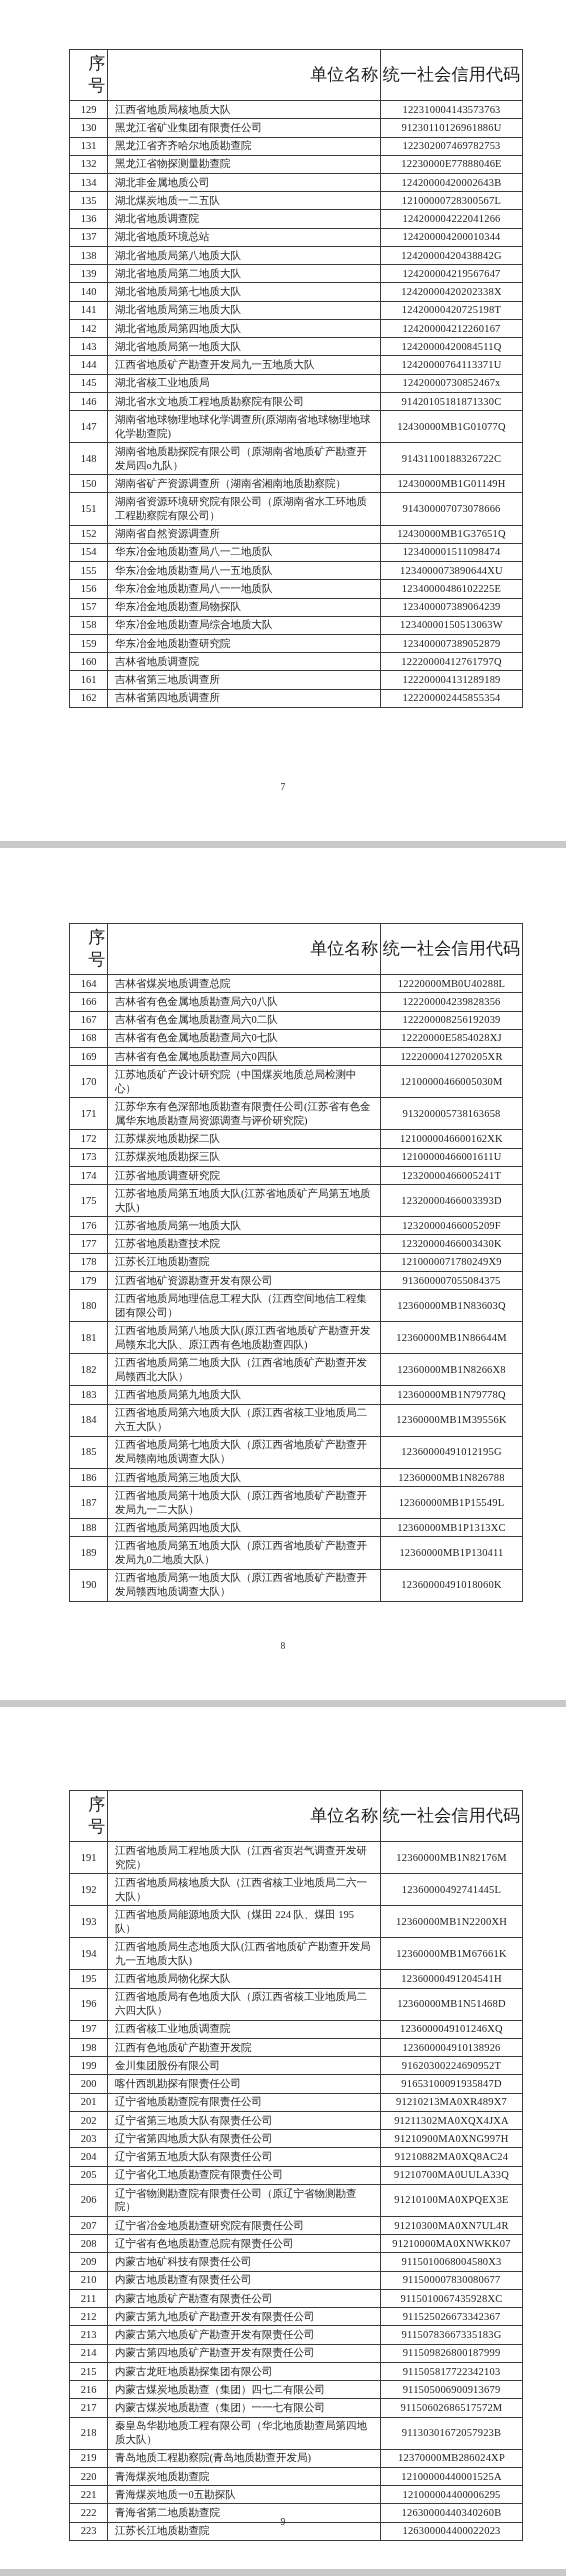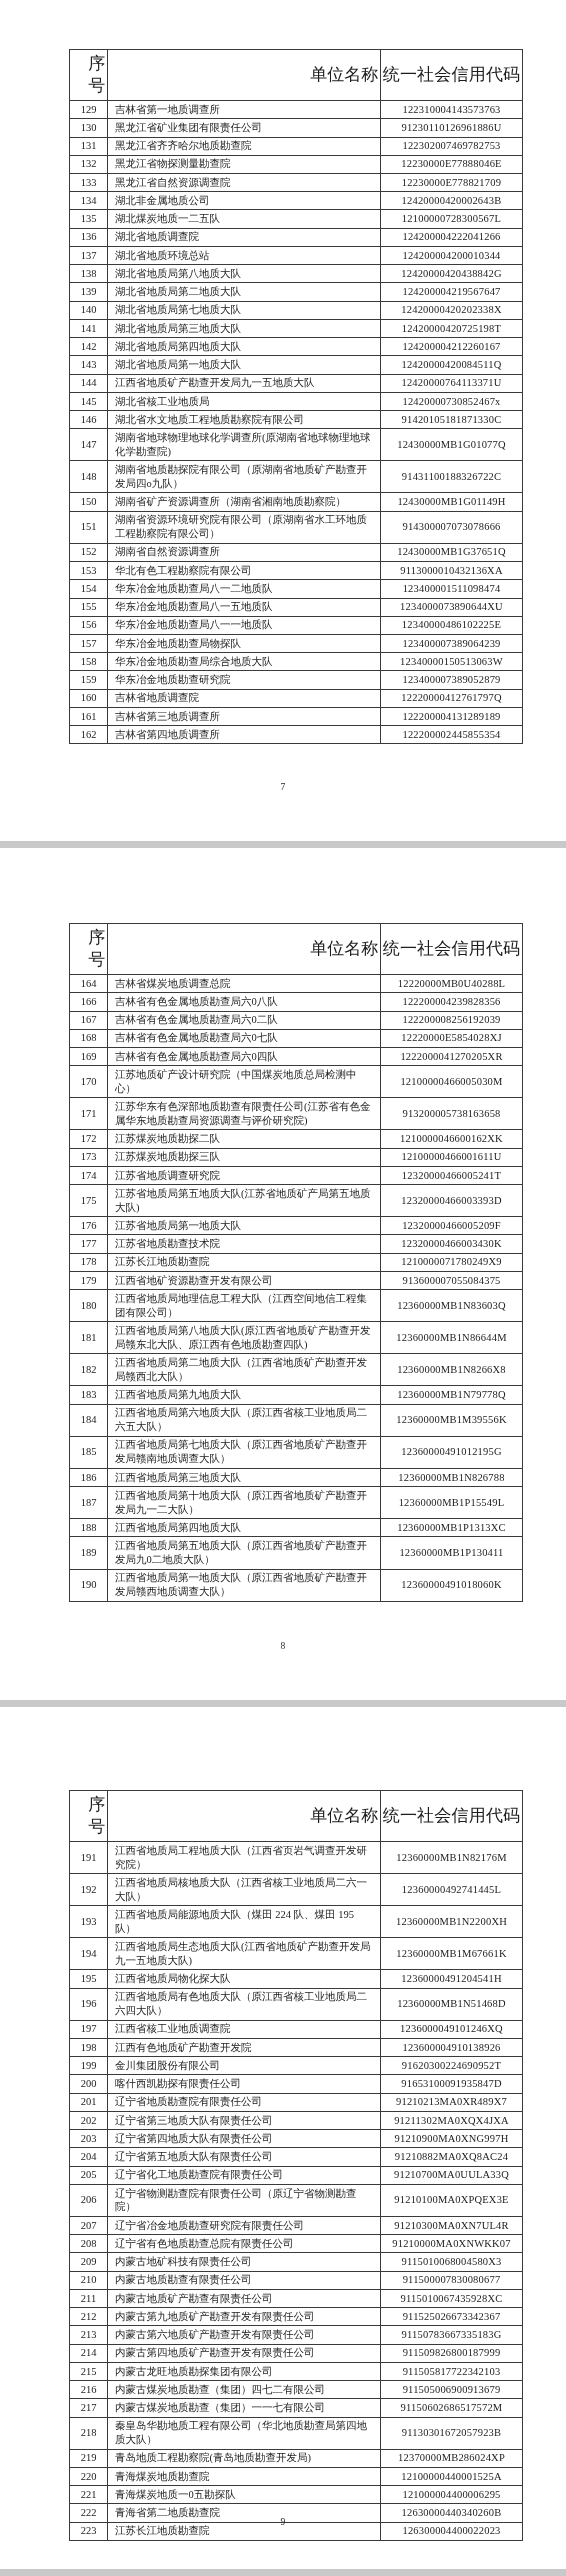--- a/index.html
+++ b/index.html
@@ -72,21 +72,21 @@
       <thead>
         <tr>
           <th class="col-idx">序号</th>
           <th class="col-name">单位名称</th>
           <th class="col-code">统一社会信用代码</th>
         </tr>
       </thead>
       <tbody>
   <tr class="unit-row">
     <td class="col-idx">129</td>
-    <td class="col-name">吉林省第一地质调查所</td>
+    <td class="col-name">江西省地质局核地质大队</td>
     <td class="col-code">122310004143573763</td>
   </tr>
 
   <tr class="unit-row">
     <td class="col-idx">130</td>
     <td class="col-name">黑龙江省矿业集团有限责任公司</td>
     <td class="col-code">91230110126961886U</td>
   </tr>
 
   <tr class="unit-row">
@@ -94,25 +94,20 @@
     <td class="col-name">黑龙江省齐齐哈尔地质勘查院</td>
     <td class="col-code">122302007469782753</td>
   </tr>
 
   <tr class="unit-row">
     <td class="col-idx">132</td>
     <td class="col-name">黑龙江省物探测量勘查院</td>
     <td class="col-code">12230000E77888046E</td>
   </tr>
 
-  <tr class="unit-row">
-    <td class="col-idx">133</td>
-    <td class="col-name">黑龙江省自然资源调查院</td>
-    <td class="col-code">12230000E778821709</td>
-  </tr>
 
   <tr class="unit-row">
     <td class="col-idx">134</td>
     <td class="col-name">湖北非金属地质公司</td>
     <td class="col-code">12420000420002643B</td>
   </tr>
 
   <tr class="unit-row">
     <td class="col-idx">135</td>
     <td class="col-name">湖北煤炭地质一二五队</td>
@@ -209,25 +204,20 @@
     <td class="col-name">湖南省资源环境研究院有限公司（原湖南省水工环地质工程勘察院有限公司）</td>
     <td class="col-code">914300007073078666</td>
   </tr>
 
   <tr class="unit-row">
     <td class="col-idx">152</td>
     <td class="col-name">湖南省自然资源调查所</td>
     <td class="col-code">12430000MB1G37651Q</td>
   </tr>
 
-  <tr class="unit-row">
-    <td class="col-idx">153</td>
-    <td class="col-name">华北有色工程勘察院有限公司</td>
-    <td class="col-code">9113000010432136XA</td>
-  </tr>
 
   <tr class="unit-row">
     <td class="col-idx">154</td>
     <td class="col-name">华东冶金地质勘查局八一二地质队</td>
     <td class="col-code">123400001511098474</td>
   </tr>
 
   <tr class="unit-row">
     <td class="col-idx">155</td>
     <td class="col-name">华东冶金地质勘查局八一五地质队</td>

